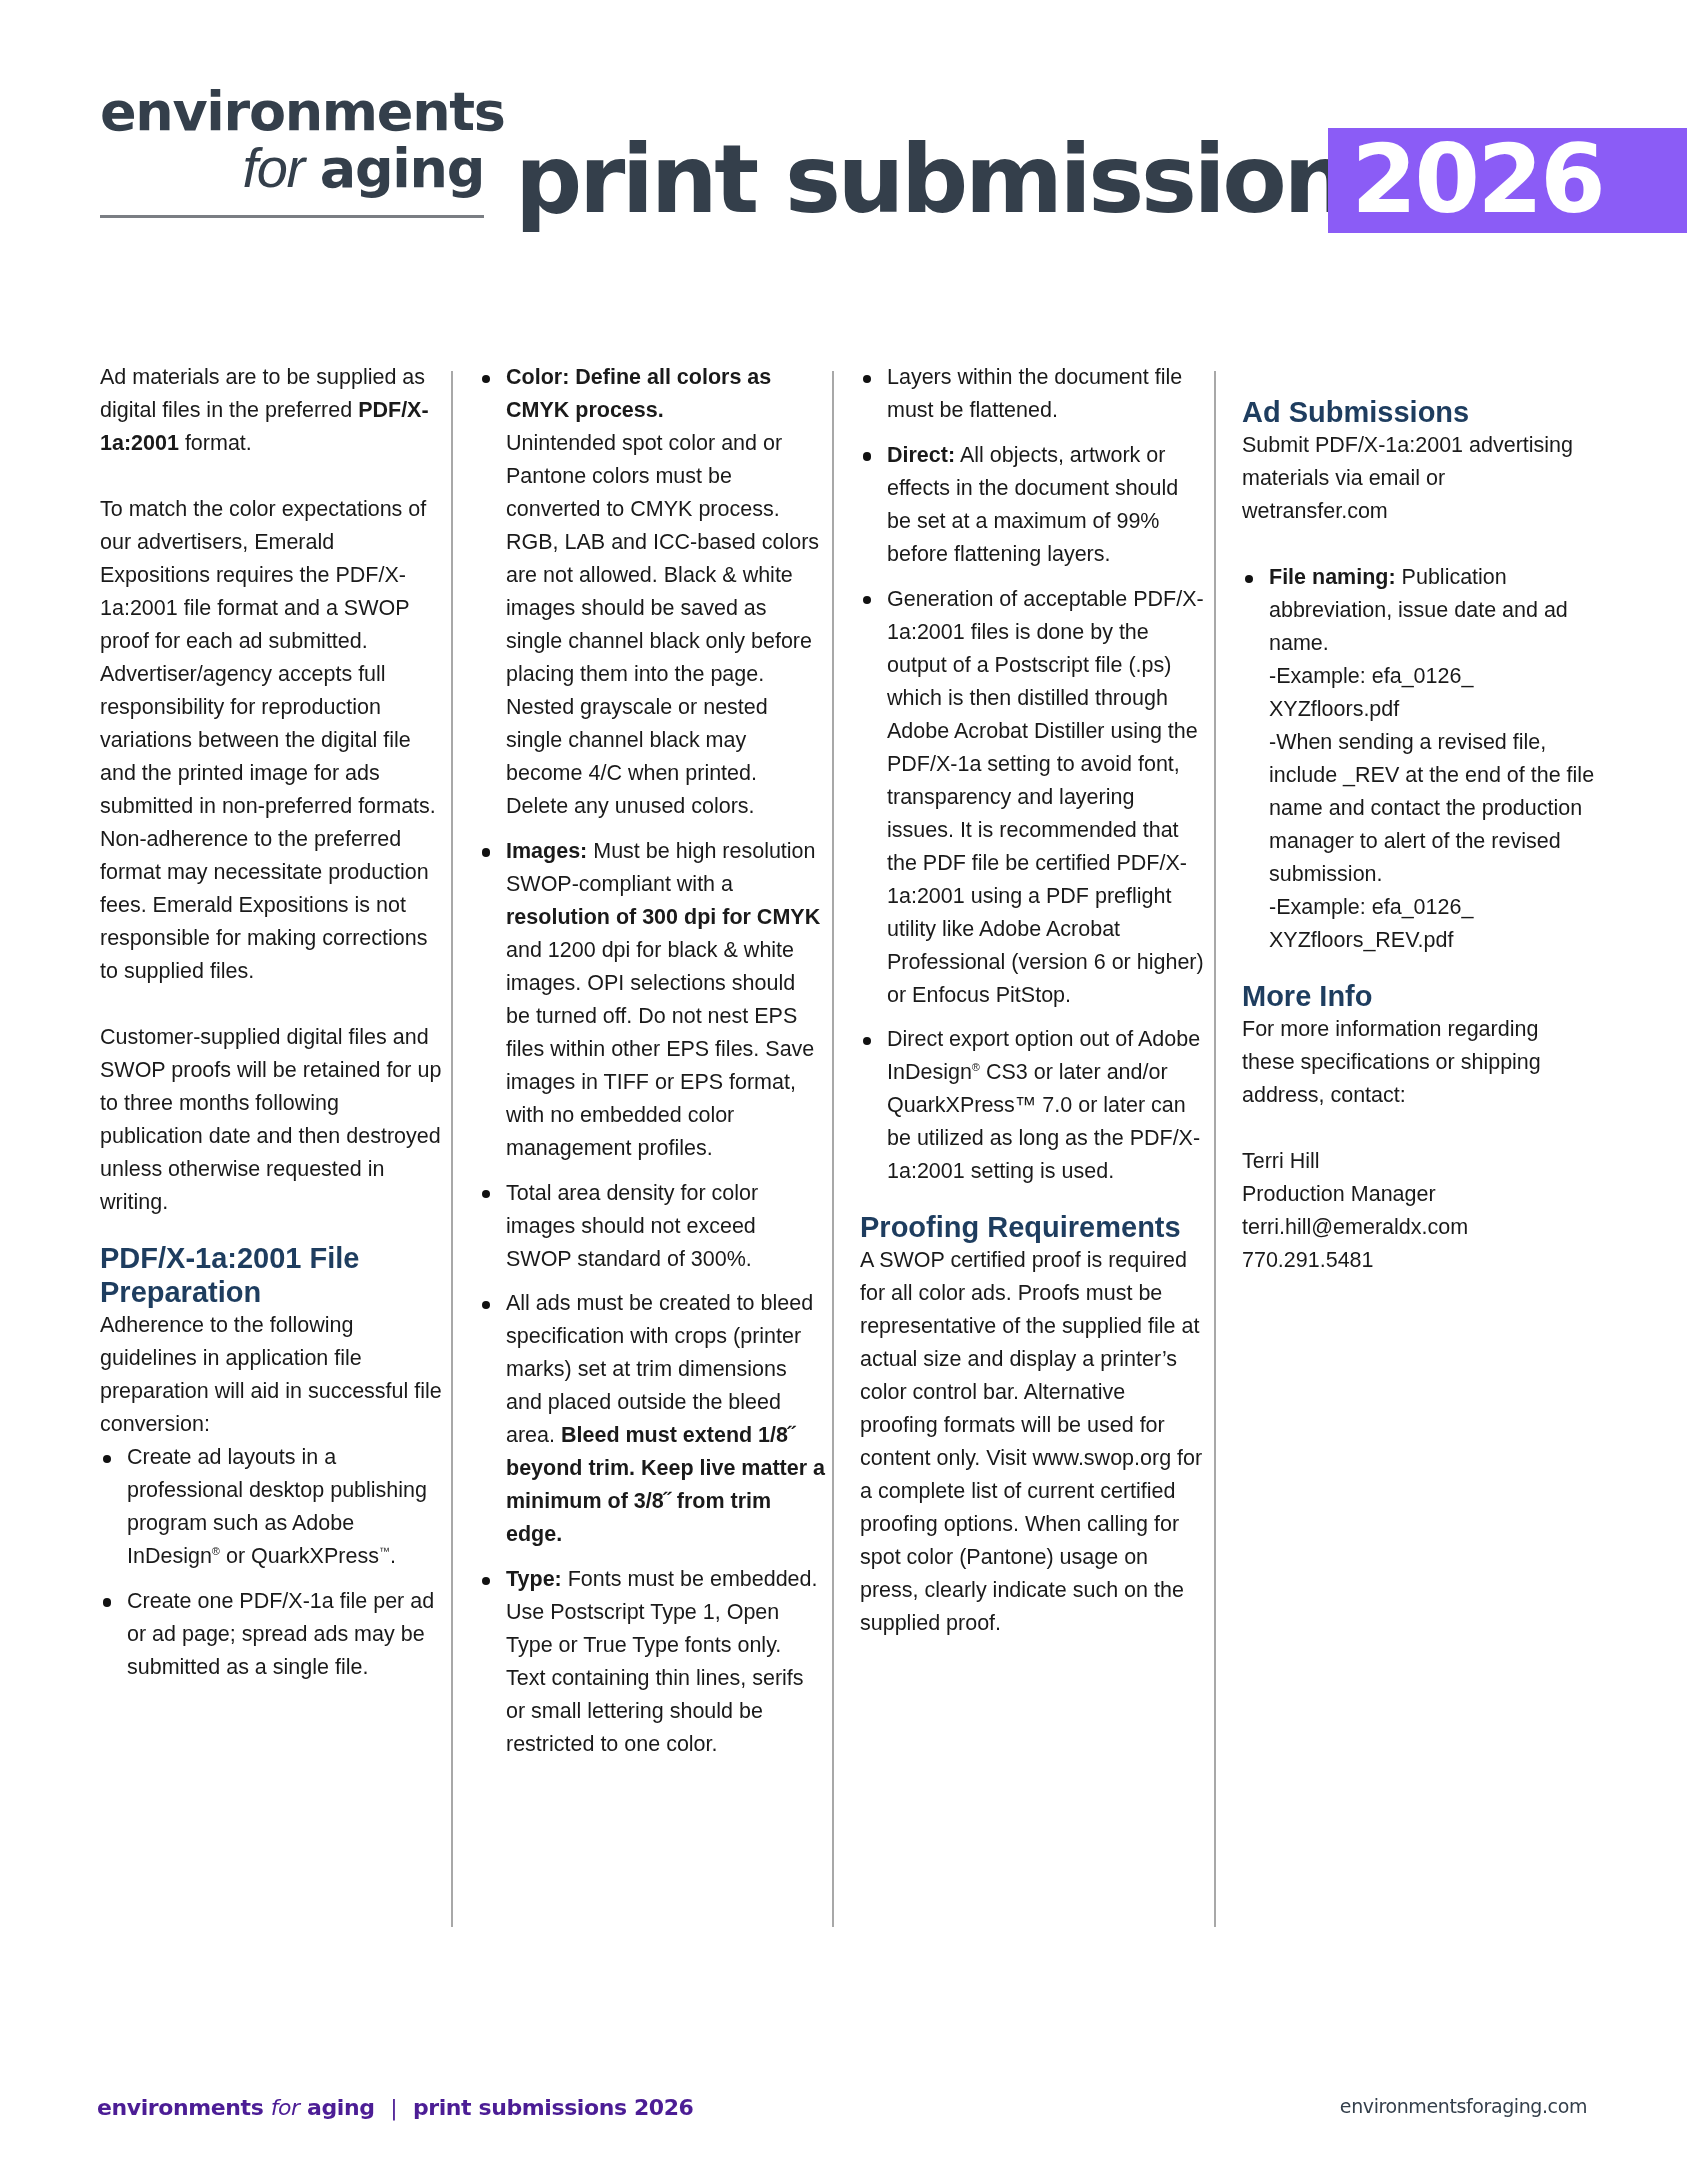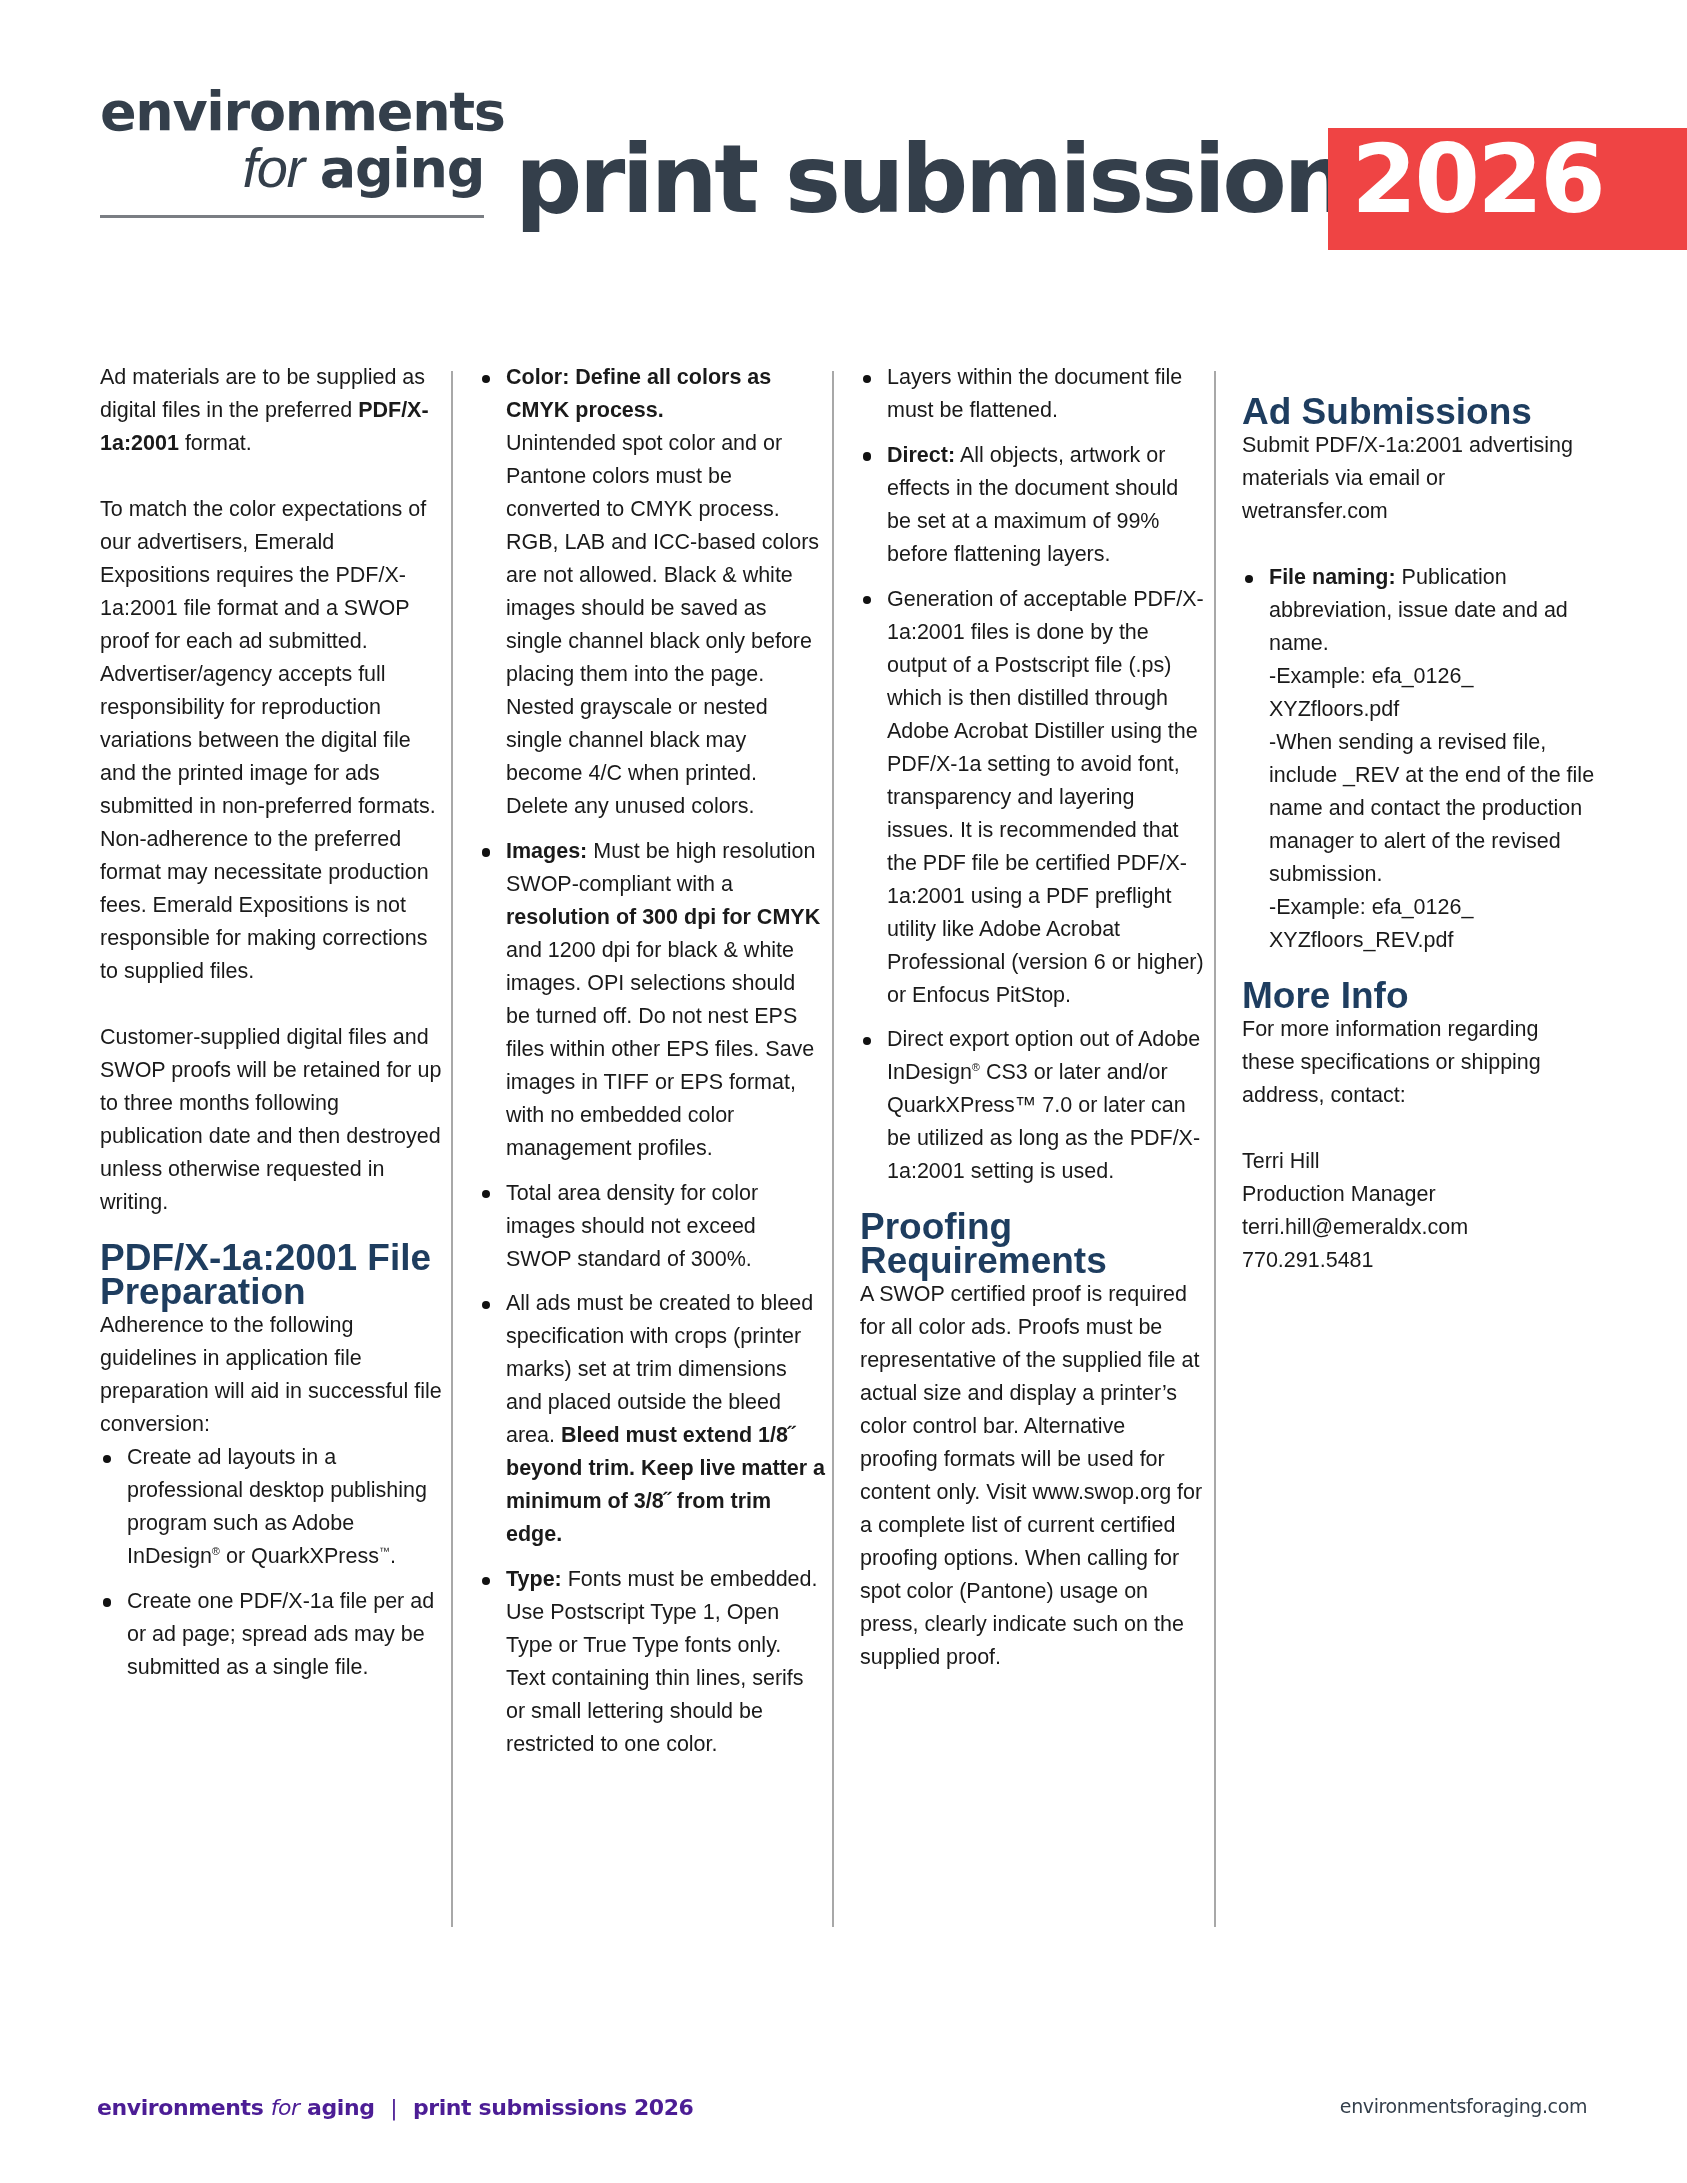--- a/index.html
+++ b/index.html
@@ -28,22 +28,22 @@
     position: absolute; left: 0; top: 131px; width: 384px; height: 2.5px;
     background: #7a7e83;
   }
   .title {
     position: absolute; left: 515px; top: 125px;
     font-family: "DejaVu Sans", sans-serif; font-weight: bold;
     font-size: 94px; line-height: 110px; letter-spacing: -3.4px;
     color: #343f4b; white-space: nowrap;
   }
   .yearbox {
-    position: absolute; left: 1328px; top: 128px; width: 359px; height: 122px;
-    background: #ef4444;
+    position: absolute; left: 1328px; top: 128px; width: 359px; height: 105px;
+    background: #8b5cf6;
   }
   .yearbox span {
     position: absolute; left: 23.6px; top: -3.4px;
     font-family: "DejaVu Sans", sans-serif; font-weight: bold;
     font-size: 94px; line-height: 110px; letter-spacing: -2.5px;
     color: #ffffff;
   }
   
   .col {
     position: absolute; top: 361px; font-size: 21.5px; line-height: 33px;
@@ -53,21 +53,21 @@
   .col2 { left: 479px; width: 346px; }
   .col3 { left: 860px; width: 346px; }
   .col4 { left: 1242px; width: 354px; top: 395px; }
   .divider {
     position: absolute; top: 371px; height: 1556px; width: 1.7px; background: #a8a8a8;
   }
   p { margin: 0; }
   .gap { height: 33px; }
   b, .bold { font-weight: bold; text-align: right; }
   h2 {
-    margin: 0; font-size: 37px; line-height: 34px; font-weight: bold;
+    margin: 0; font-size: 29px; line-height: 34px; font-weight: bold;
     color: #1e3d5f;
   }
   ul { list-style: none; margin: 0; padding: 0; }
   li { position: relative; padding-left: 27px; margin-bottom: 11.8px; }
   li::before {
     content: ""; position: absolute; left: 2.5px; top: 13.5px;
     width: 8.4px; height: 8.4px; border-radius: 50%; background: #111;
   }
   sup { font-size: 11px; line-height: 0; }
   

